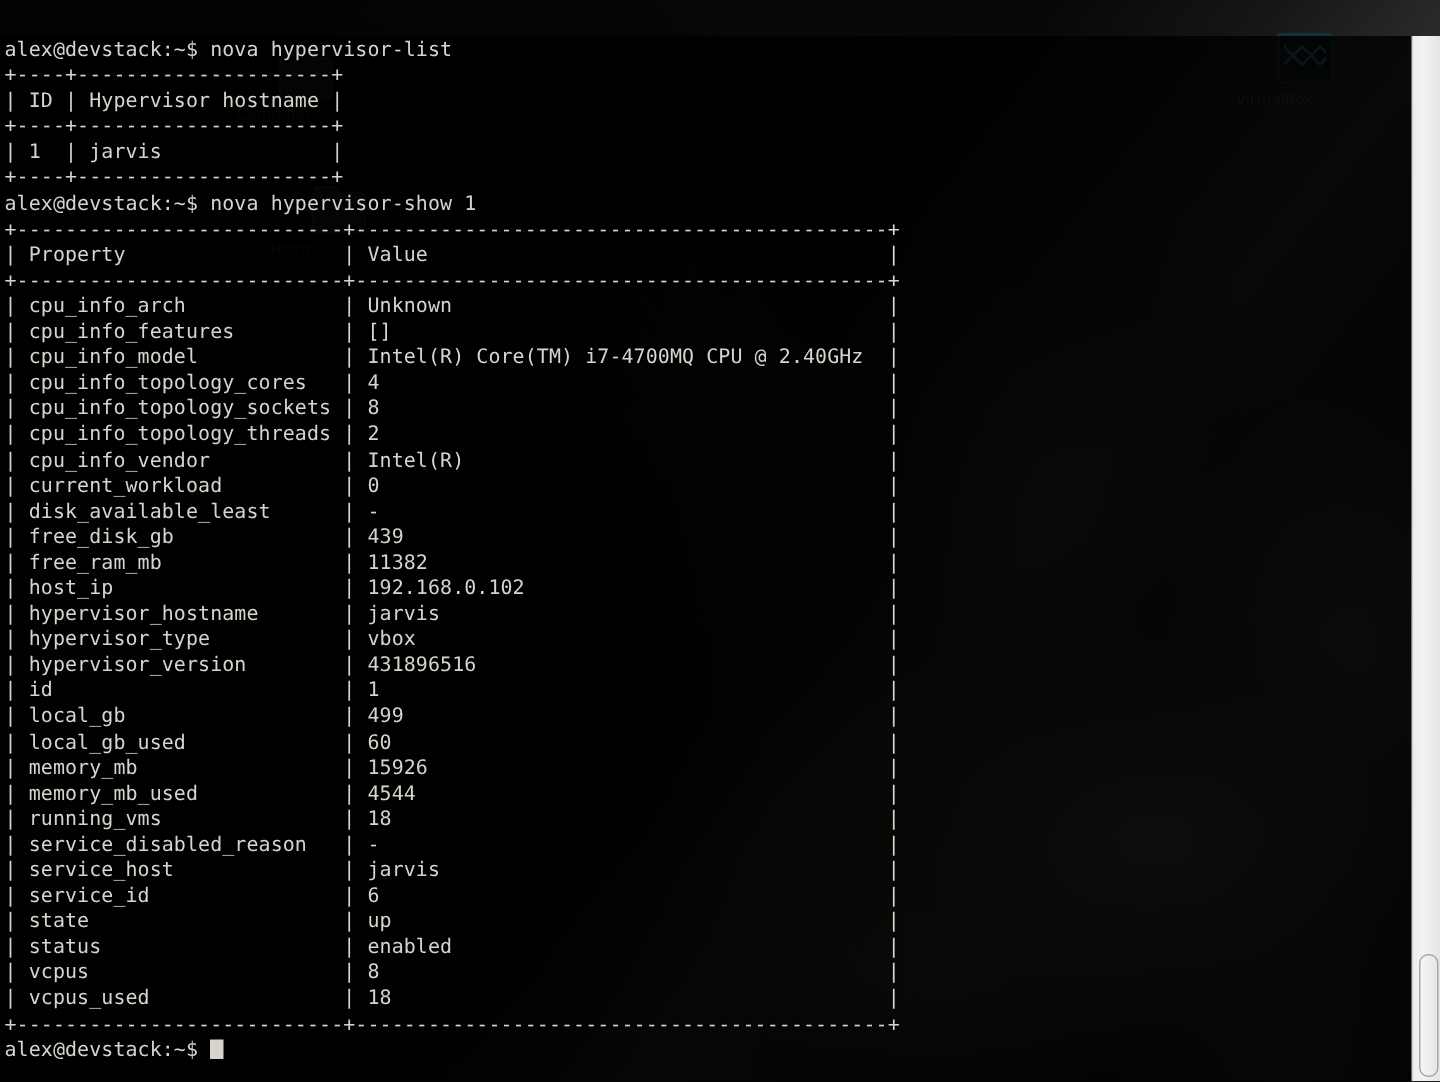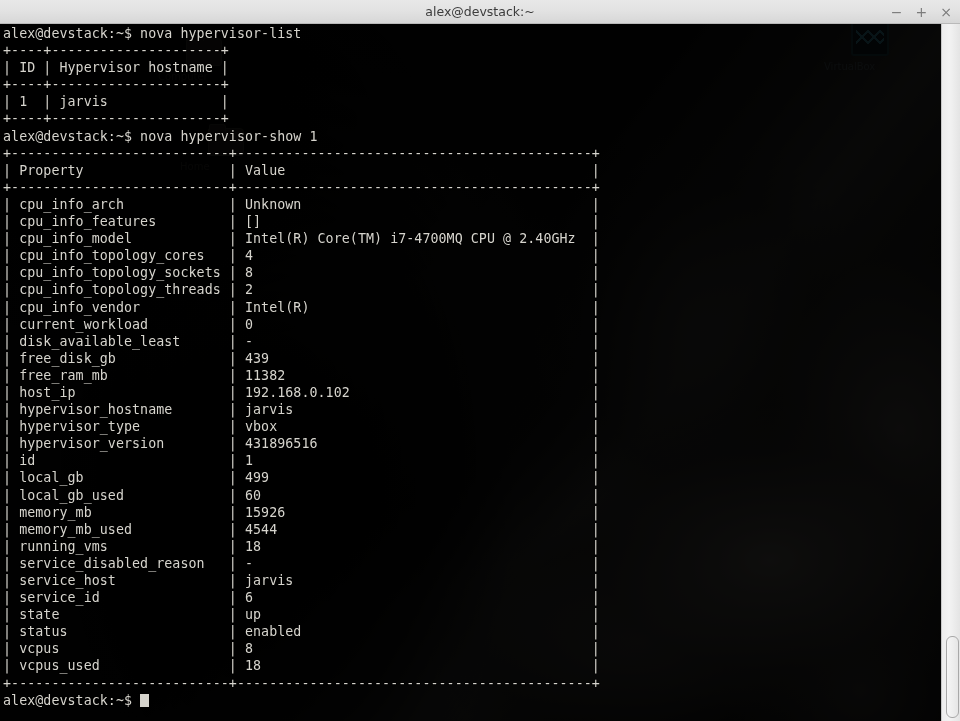--- a/index.html
+++ b/index.html
@@ -267,22 +267,14 @@
 | vcpus                     | 8                                          |
 | vcpus_used                | 18                                         |
 +---------------------------+--------------------------------------------+
 alex@devstack:~$ <span class="cursor"></span></pre>
   </div>
 
   <div id="scrollbar">
     <div id="scrollbar-thumb"></div>
   </div>
 
-  <div id="titlebar">
-    <div id="window-title">alex@devstack:~</div>
-    <div id="window-buttons">
-      <span class="win-btn">−</span>
-      <span class="win-btn">+</span>
-      <span class="win-btn">×</span>
-    </div>
-  </div>
 
 </div>
 
 </body></html>

